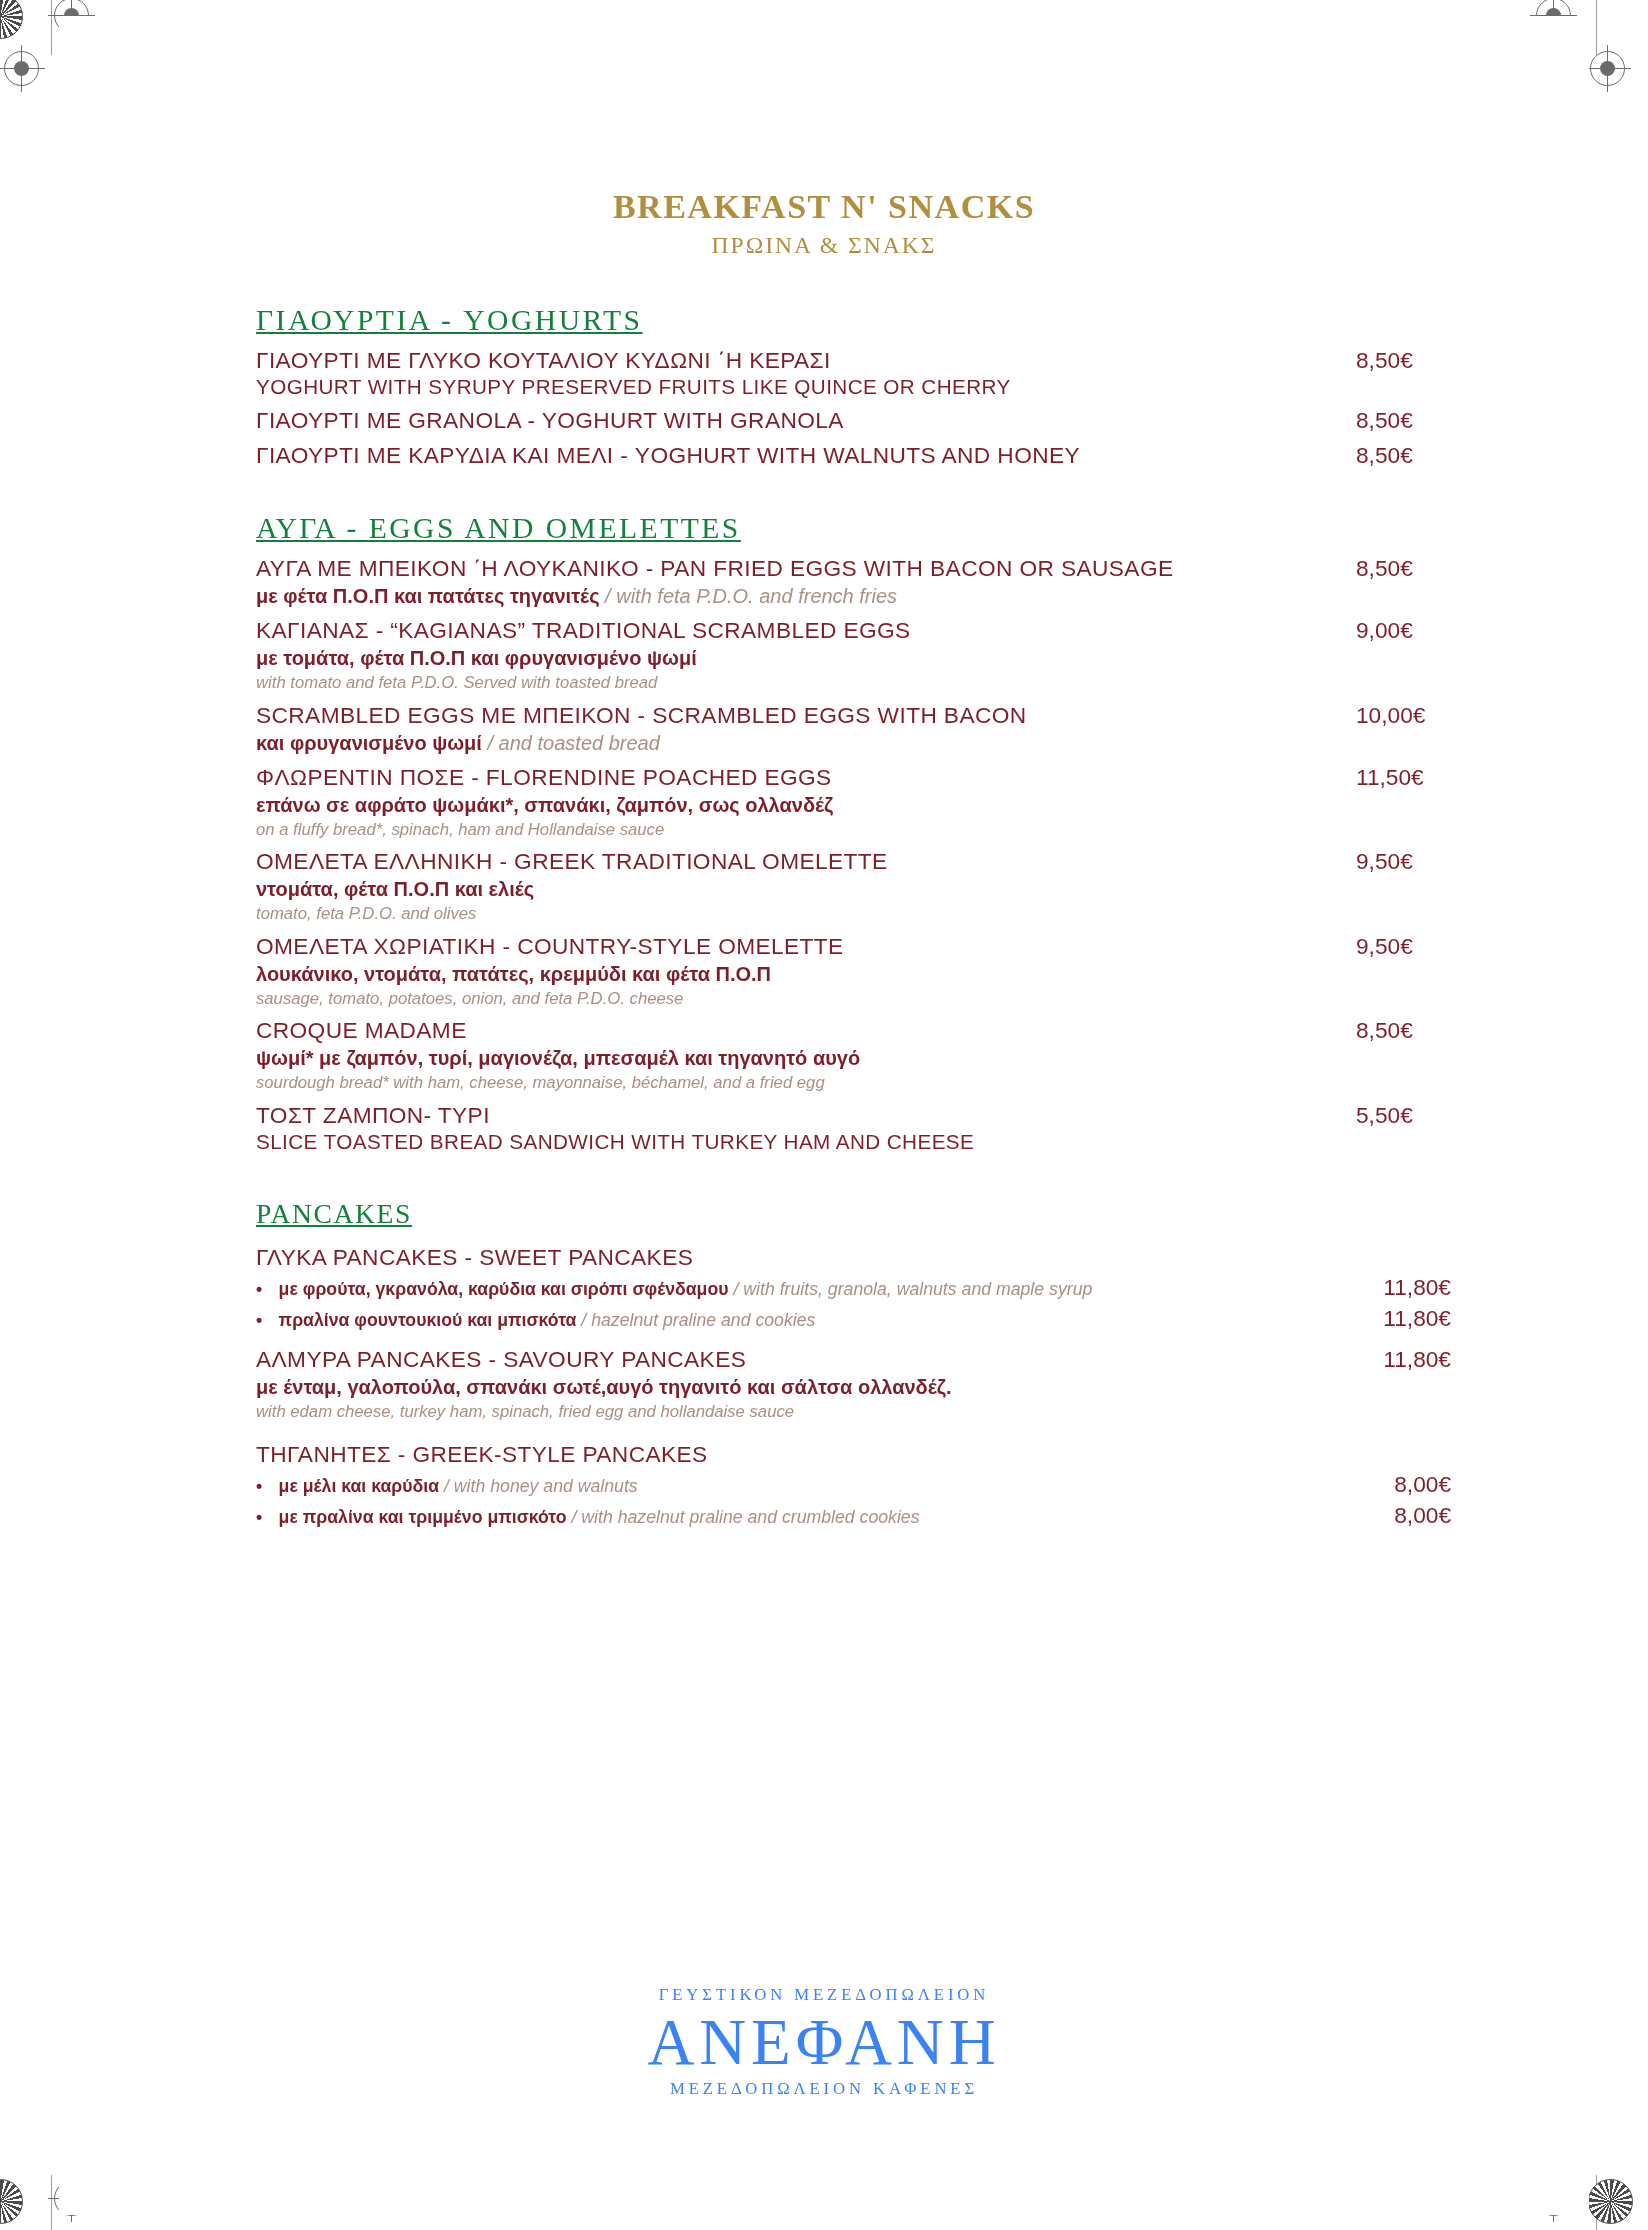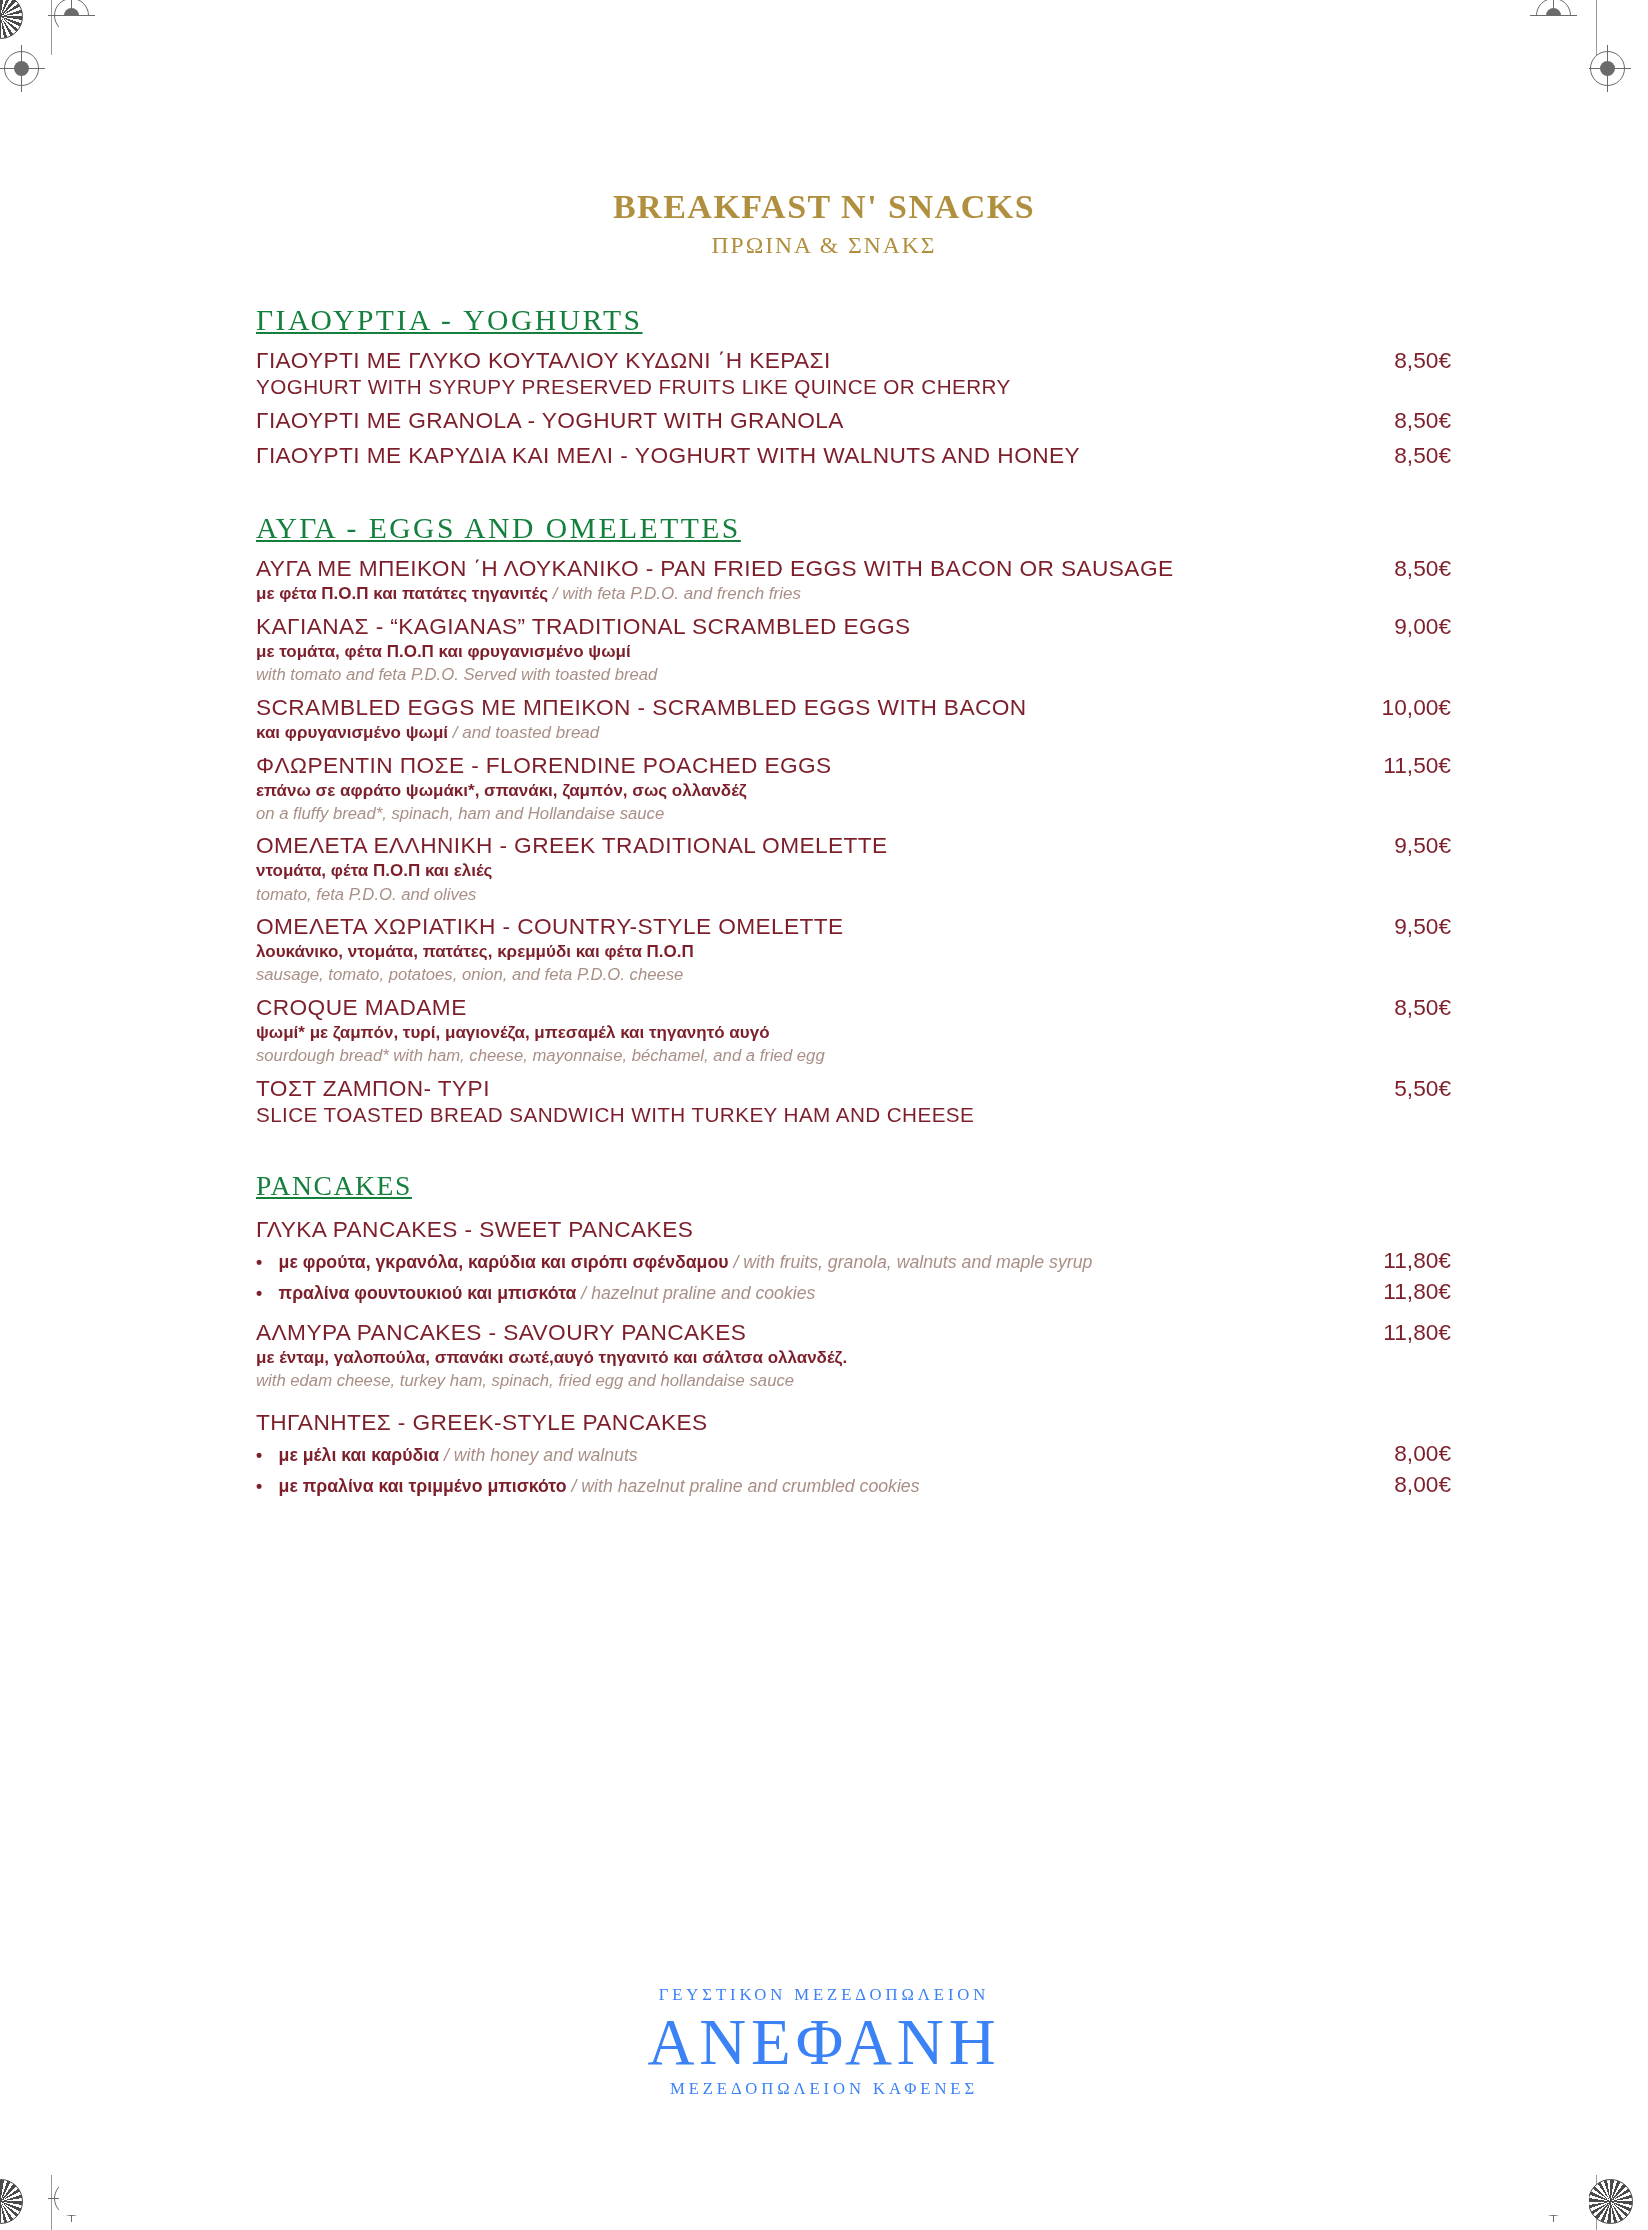--- a/index.html
+++ b/index.html
@@ -137,24 +137,24 @@
     flex: 1 1 auto;
     padding-right: 17.7px;
   }
   .item-price {
     font-family: "Liberation Sans", sans-serif;
     font-size: 22.7px;
     color: #7d1f2b;
     white-space: nowrap;
     flex: 0 0 auto;
     min-width: 95px;
-    text-align: right;
+    text-align: left;
   }
   .desc-gr {
-    font-size: 17px;
+    font-size: 20px;
     font-weight: bold;
     color: #7d1f2b;
     line-height: 1.3;
     margin-top: 1px;
   }
   .desc-en {
     font-size: 16.7px;
     font-style: italic;
     color: #a98f86;
     line-height: 1.3;

